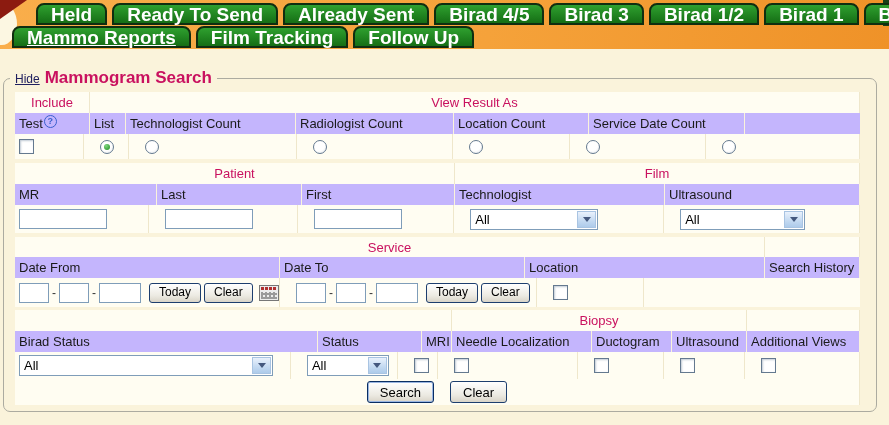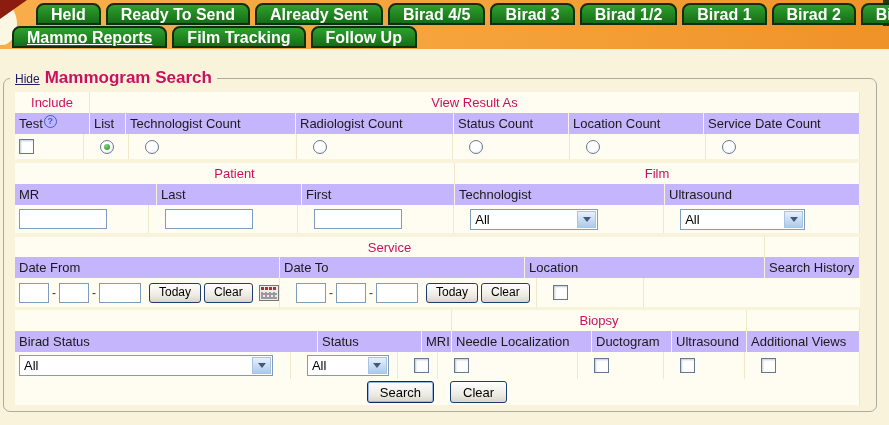--- a/index.html
+++ b/index.html
@@ -14,21 +14,21 @@
     background:#8C1B10;clip-path:polygon(0 0,100% 0,0 100%);}
   .top-right-strip{position:absolute;right:0;top:0;width:6px;height:26px;background:#173F17;}
 
   
   .tabrow{position:absolute;display:flex;gap:5px;}
   .tabrow1{left:36px;top:3px;}
   .tabrow2{left:5px;top:26px;padding-left:7px;}
   .tab{height:22px;line-height:19px;padding:0 13px;box-sizing:border-box;
     background:linear-gradient(to bottom,#2FA02F,#156E15);
     border:2px solid #102E10;border-radius:8px 8px 0 0;
-    color:#fff;font-size:16px;font-weight:600;white-space:nowrap;cursor:pointer;
+    color:#fff;font-size:19px;font-weight:600;white-space:nowrap;cursor:pointer;
     text-decoration:none;display:block;}
   .tab.active{font-weight:bold;text-decoration:underline;}
 
   
   .panel{position:absolute;left:3px;top:78px;width:872px;height:332px;
     border:1px solid #ACABA0;border-radius:7px;}
   .legend{position:absolute;left:10px;top:68px;background:#FAF3DB;padding:0 5px;
     white-space:nowrap;}
   .hide-link{font-size:12px;color:#20205F;text-decoration:underline;cursor:pointer;}
   .panel-title{font-size:17px;font-weight:bold;color:#C9115F;margin-left:5px;}
@@ -123,21 +123,20 @@
   <div class="sec">
     <div class="row hdr">
       <div class="cell" style="width:75px">Include</div>
       <div class="cell" style="width:770px">View Result As</div>
     </div>
     <div class="row lbl">
       <div class="cell" style="width:75px"><span>Test</span><span class="help-icon">?</span></div>
       <div class="cell" style="width:36px">List</div>
       <div class="cell" style="width:170px">Technologist Count</div>
       <div class="cell" style="width:158px">Radiologist Count</div>
-      <div class="cell" style="width:115px">Status Count</div>
       <div class="cell" style="width:135px">Location Count</div>
       <div class="cell" style="width:156px">Service Date Count</div>
     </div>
     <div class="row ctl h25">
       <div class="cell" style="width:75px">
           <span class="checkbox"></span>
         </div>
       <div class="cell" style="width:36px">
           <span class="radio selected"></span>
         </div>

